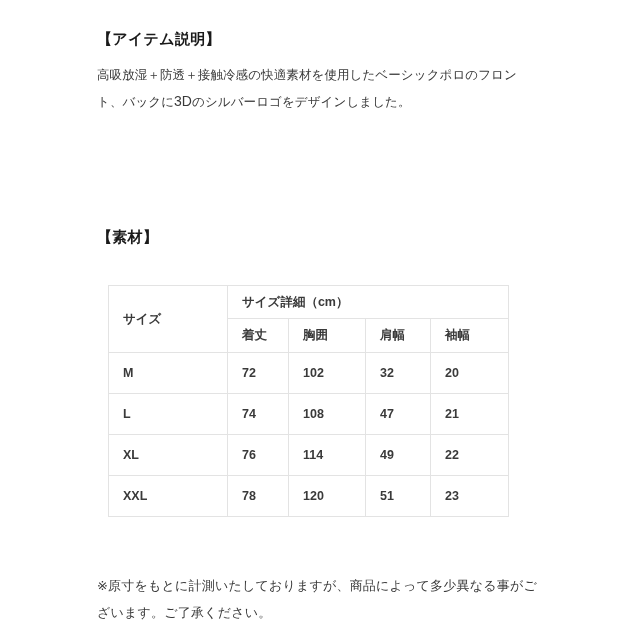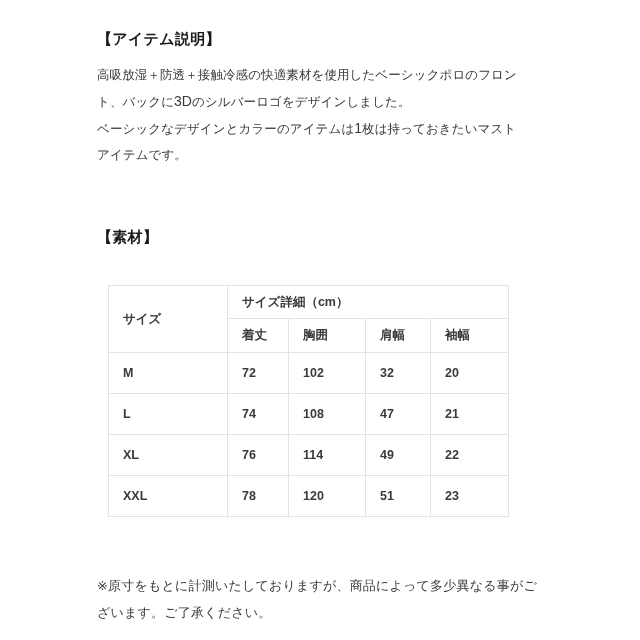--- a/index.html
+++ b/index.html
@@ -123,21 +123,20 @@
 </style>
 </head>
 <body>
 
 <div class="page">
 
   <h2 class="section-heading heading-item-desc">【アイテム説明】</h2>
 
   <div class="body-block" id="item-desc-body">
       <p><span>高吸放湿＋防透＋接触冷感の快適素材を使用したベーシックポロのフロント、バックに</span><span class="latin-sm">3D</span><span>のシルバーロゴをデザインしました。</span></p>
-      <p><span>ベーシックなデザインとカラーのアイテムは</span><span class="latin-sm">1</span><span>枚は持っておきたいマストアイテムです。</span></p>
     </div>
 
   <h2 class="section-heading heading-material">【素材】</h2>
 
 
   <div class="size-table-wrap">
     <table class="size-table">
       <colgroup>
         <col class="c-size">
         <col class="c-len">

